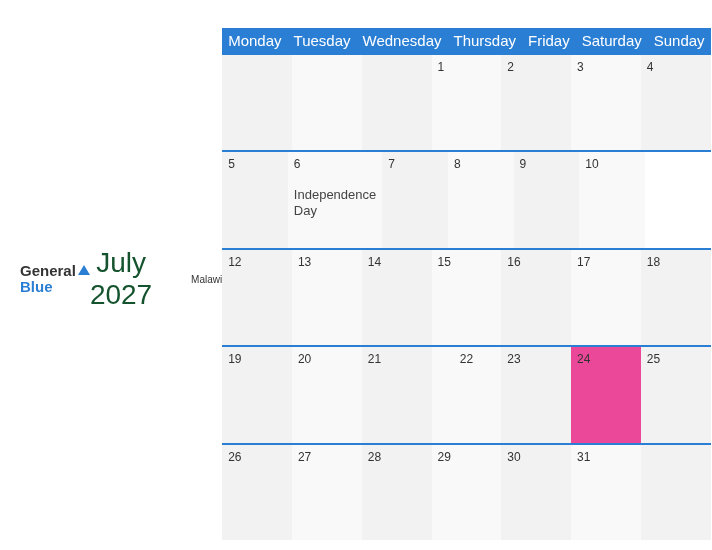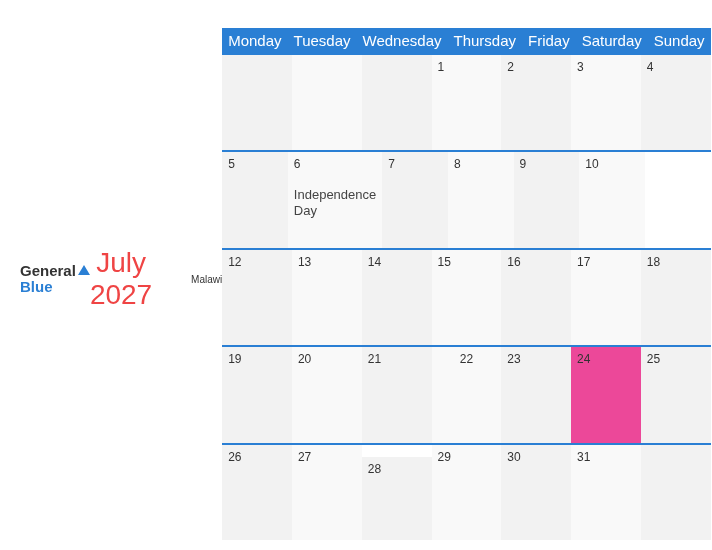--- a/index.html
+++ b/index.html
@@ -25,21 +25,21 @@
       margin-bottom: 10px;
     }
     .logo {
       display: flex;
       align-items: center;
       gap: 0;
     }
     .month-title {
       font-size: 28px;
       font-weight: normal;
-      color: #ef4444;
+      color: #14532d;
       text-align: center;
       flex: 1;
     }
     .country {
       font-size: 10px;
       color: #333;
       text-align: right;
       min-width: 70px;
     }
     
@@ -218,21 +218,21 @@
             <span class="day-num">25</span>
           </div>
         </div>
         <div class="cal-week">
           <div class="cal-cell" style="background: rgb(242, 242, 242);">
             <span class="day-num">26</span>
           </div>
           <div class="cal-cell" style="background: rgb(249, 249, 249);">
             <span class="day-num">27</span>
           </div>
-          <div class="cal-cell" style="background: rgb(242, 242, 242); margin-top: 12px;">
+          <div class="cal-cell" style="background: rgb(242, 242, 242);">
             <span class="day-num">28</span>
           </div>
           <div class="cal-cell" style="background: rgb(249, 249, 249);">
             <span class="day-num">29</span>
           </div>
           <div class="cal-cell" style="background: rgb(242, 242, 242);">
             <span class="day-num">30</span>
           </div>
           <div class="cal-cell" style="background: rgb(249, 249, 249);">
             <span class="day-num">31</span>

